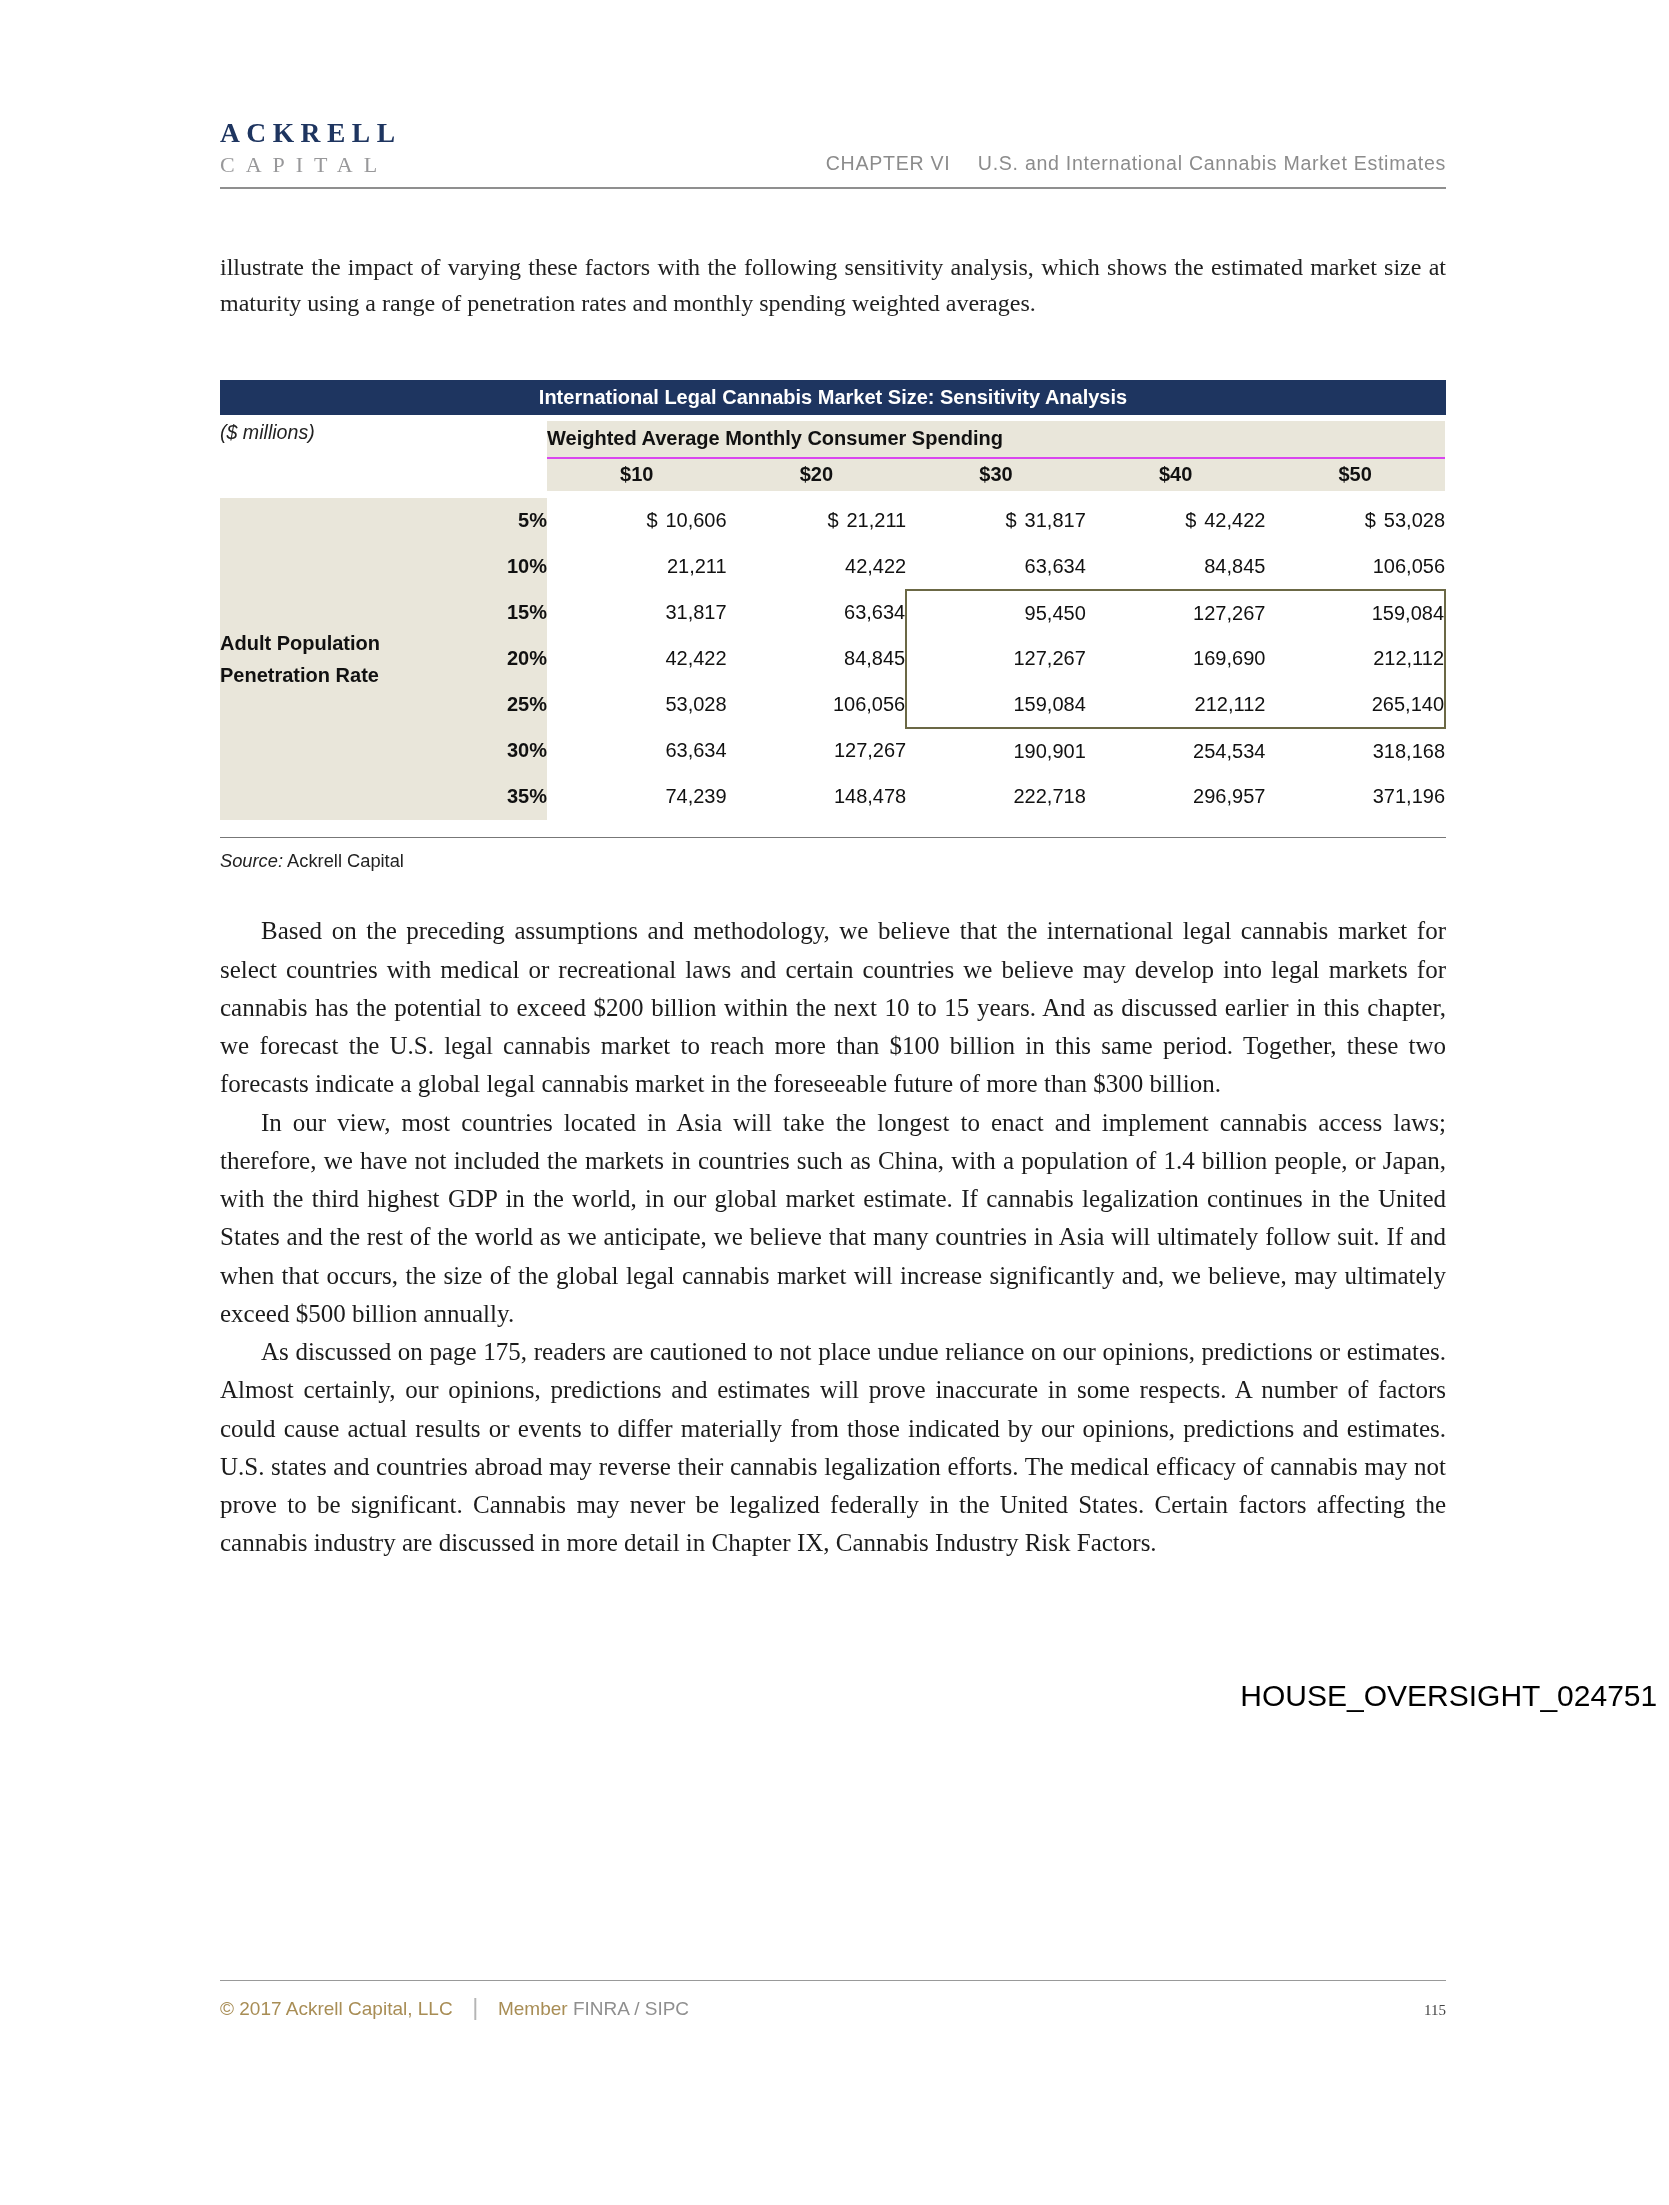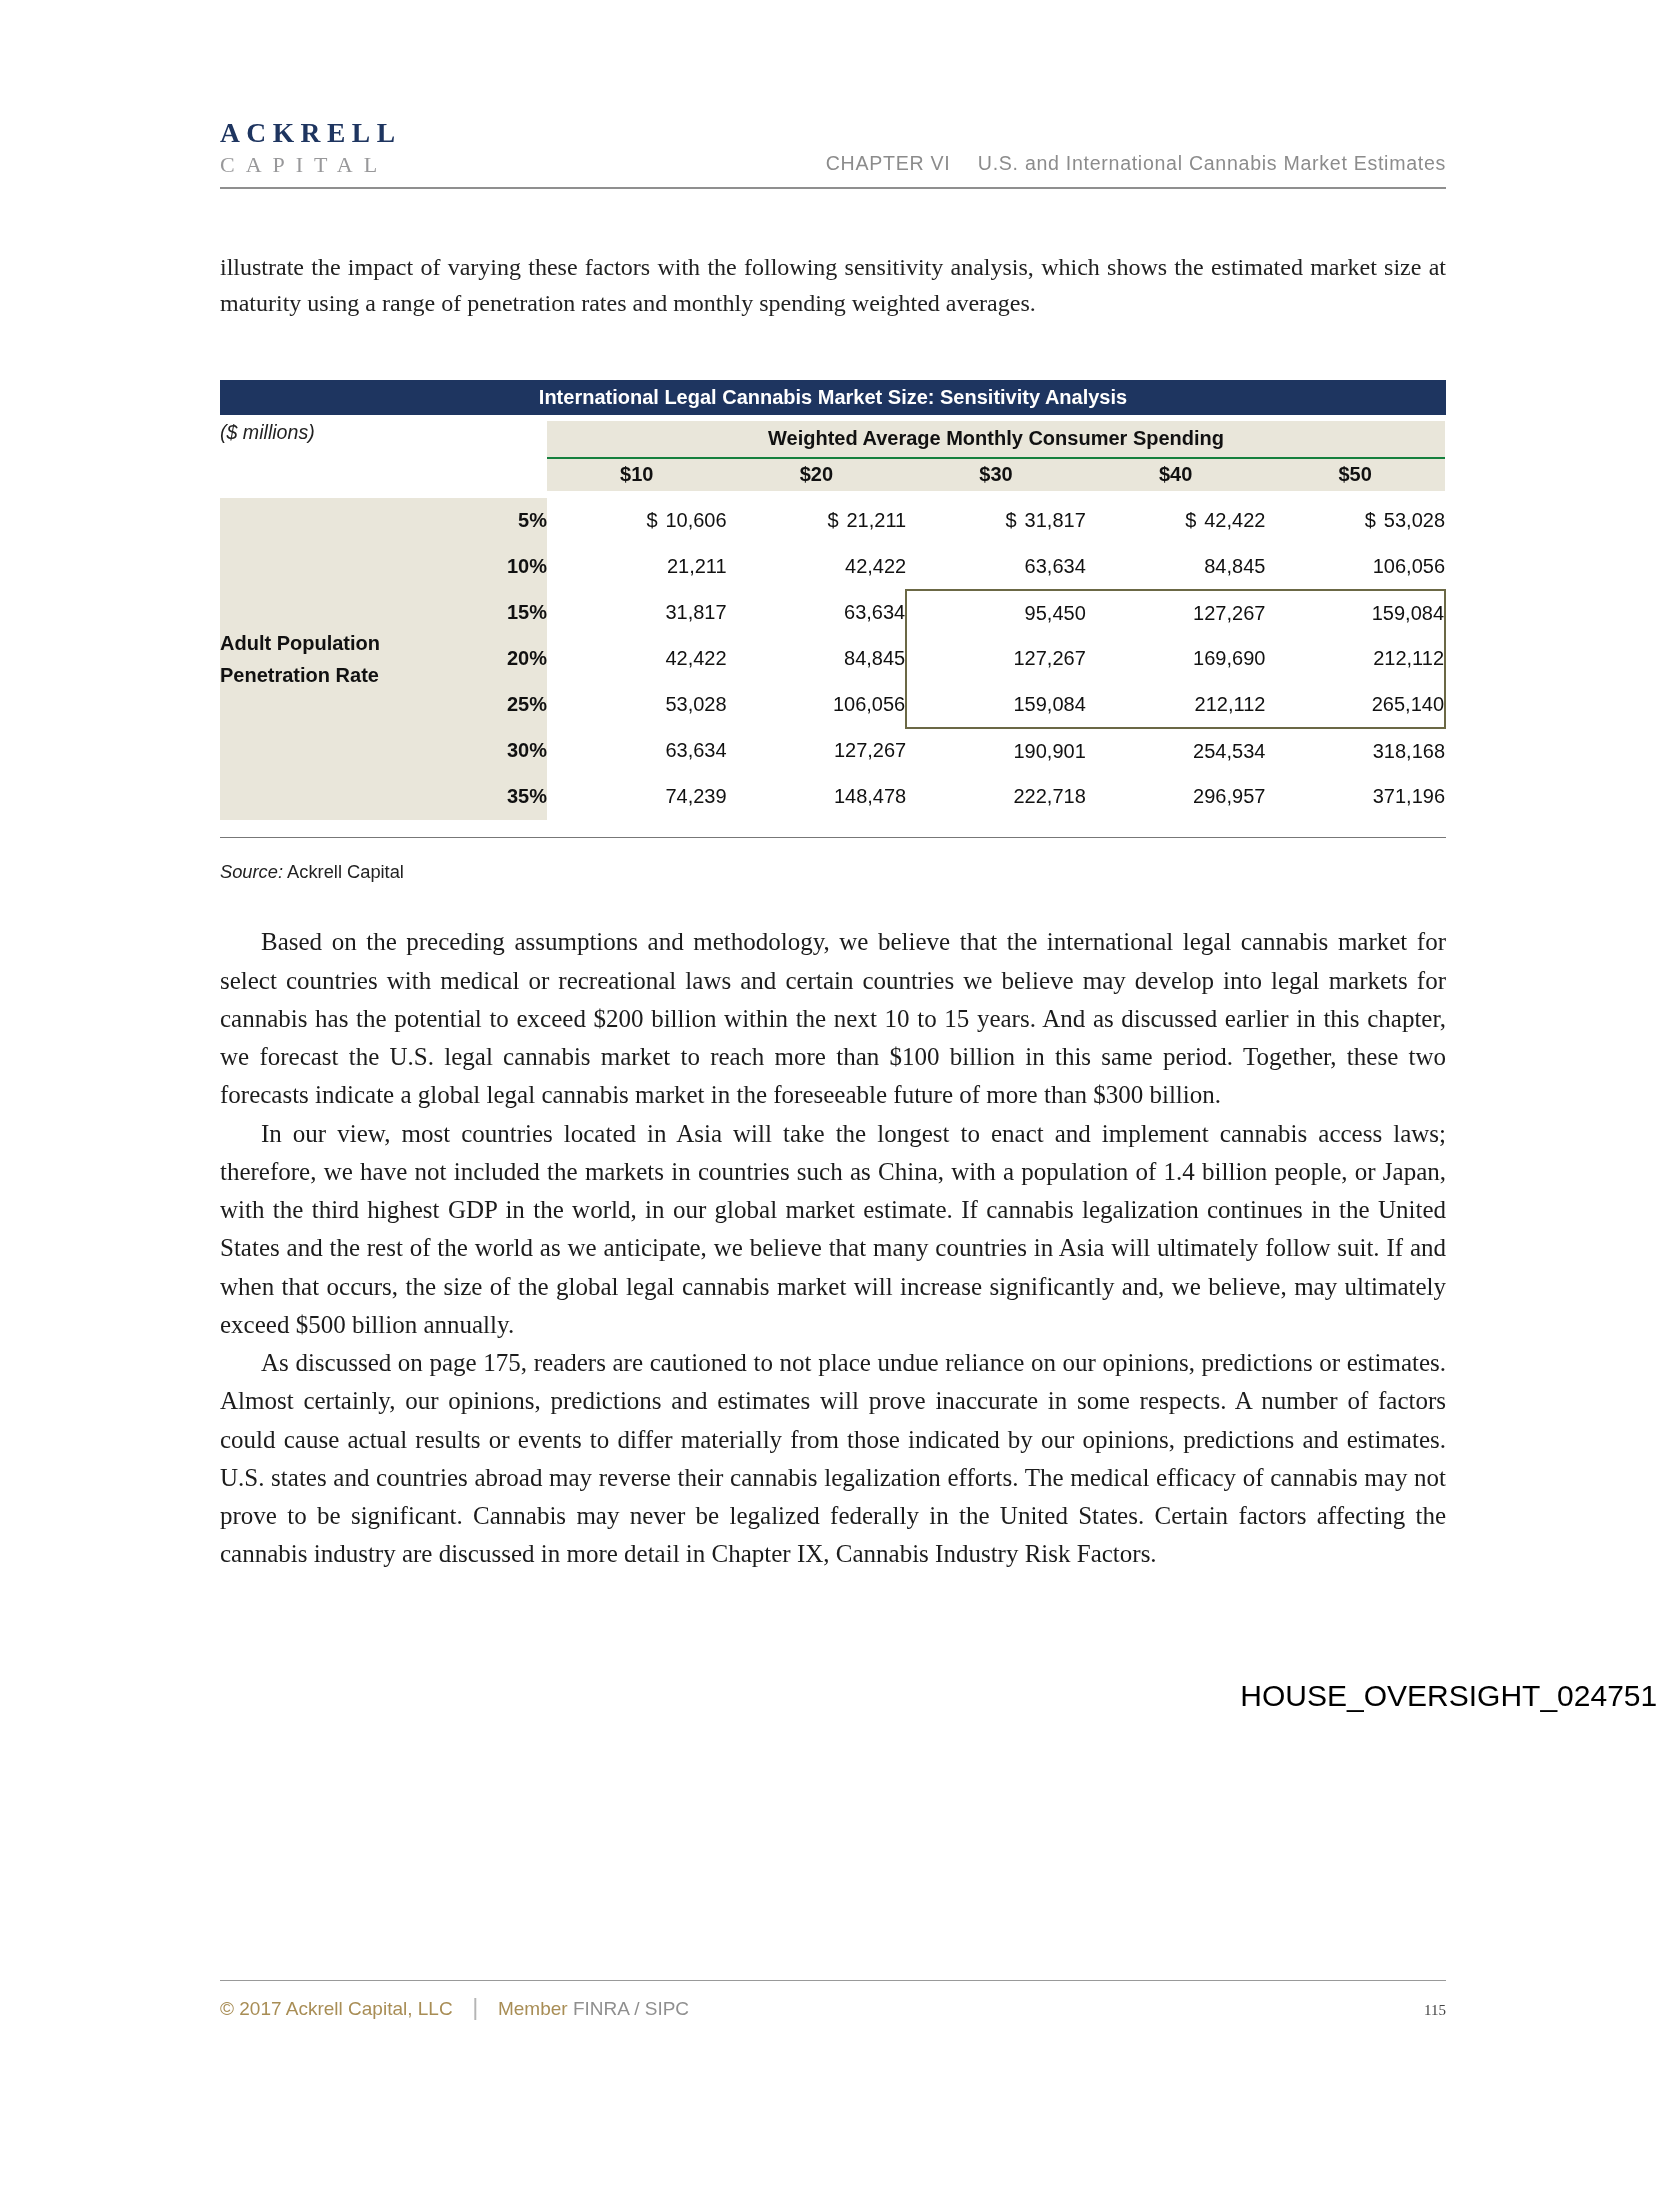--- a/index.html
+++ b/index.html
@@ -56,21 +56,21 @@
     width:1226px;border-collapse:collapse;table-layout:fixed;
     font-family:"Liberation Sans","DejaVu Sans",sans-serif;
   }
   table.sens td,table.sens th{padding:0;}
   .units{
     background:#ffffff;font-style:italic;font-size:19.6px;color:#222;
     text-align:left;vertical-align:top;padding-top:9.2px;padding-left:3.9px;
   }
   .grouphdr{
     background:var(--beige);font-weight:bold;font-size:20px;color:#111;
-    text-align:center;height:37px;border-bottom:2px solid #15803d;
+    text-align:left;height:37px;border-bottom:2px solid #d946ef;
   }
   .colhdr{
     background:var(--beige);font-weight:bold;font-size:20px;color:#111;
     text-align:center;height:33px;
   }
   tr.gaprow td{height:7.2px;background:#ffffff;}
   .rowgroup{
     background:var(--beige);font-weight:bold;font-size:20px;color:#111;
     text-align:left;vertical-align:middle;line-height:1.6;padding:0 18.3px;
   }
@@ -84,21 +84,21 @@
   }
   .val .dollar{margin-right:7.9px;}
   .hl-t{border-top:2px solid var(--highlight-border);}
   .hl-b{border-bottom:2px solid var(--highlight-border);}
   .hl-l{border-left:2px solid var(--highlight-border);}
   .hl-r{border-right:2px solid var(--highlight-border);}
 
   
   .srcrule{width:1226px;border-top:1.3px solid #777;margin-top:17.7px;}
   .source{
-    margin-top:23px;
+    margin-top:12px;
     font-family:"Liberation Sans","DejaVu Sans",sans-serif;
     font-size:18.3px;color:#222;
   }
   .srclabel{font-style:italic;}
 
   
   .bodytext{width:1226px;margin-top:40px;font-size:25px;line-height:1.53;text-align:justify;color:#1c1c1c;}
   .bodytext p{margin:0;text-indent:41px;}
 
   

